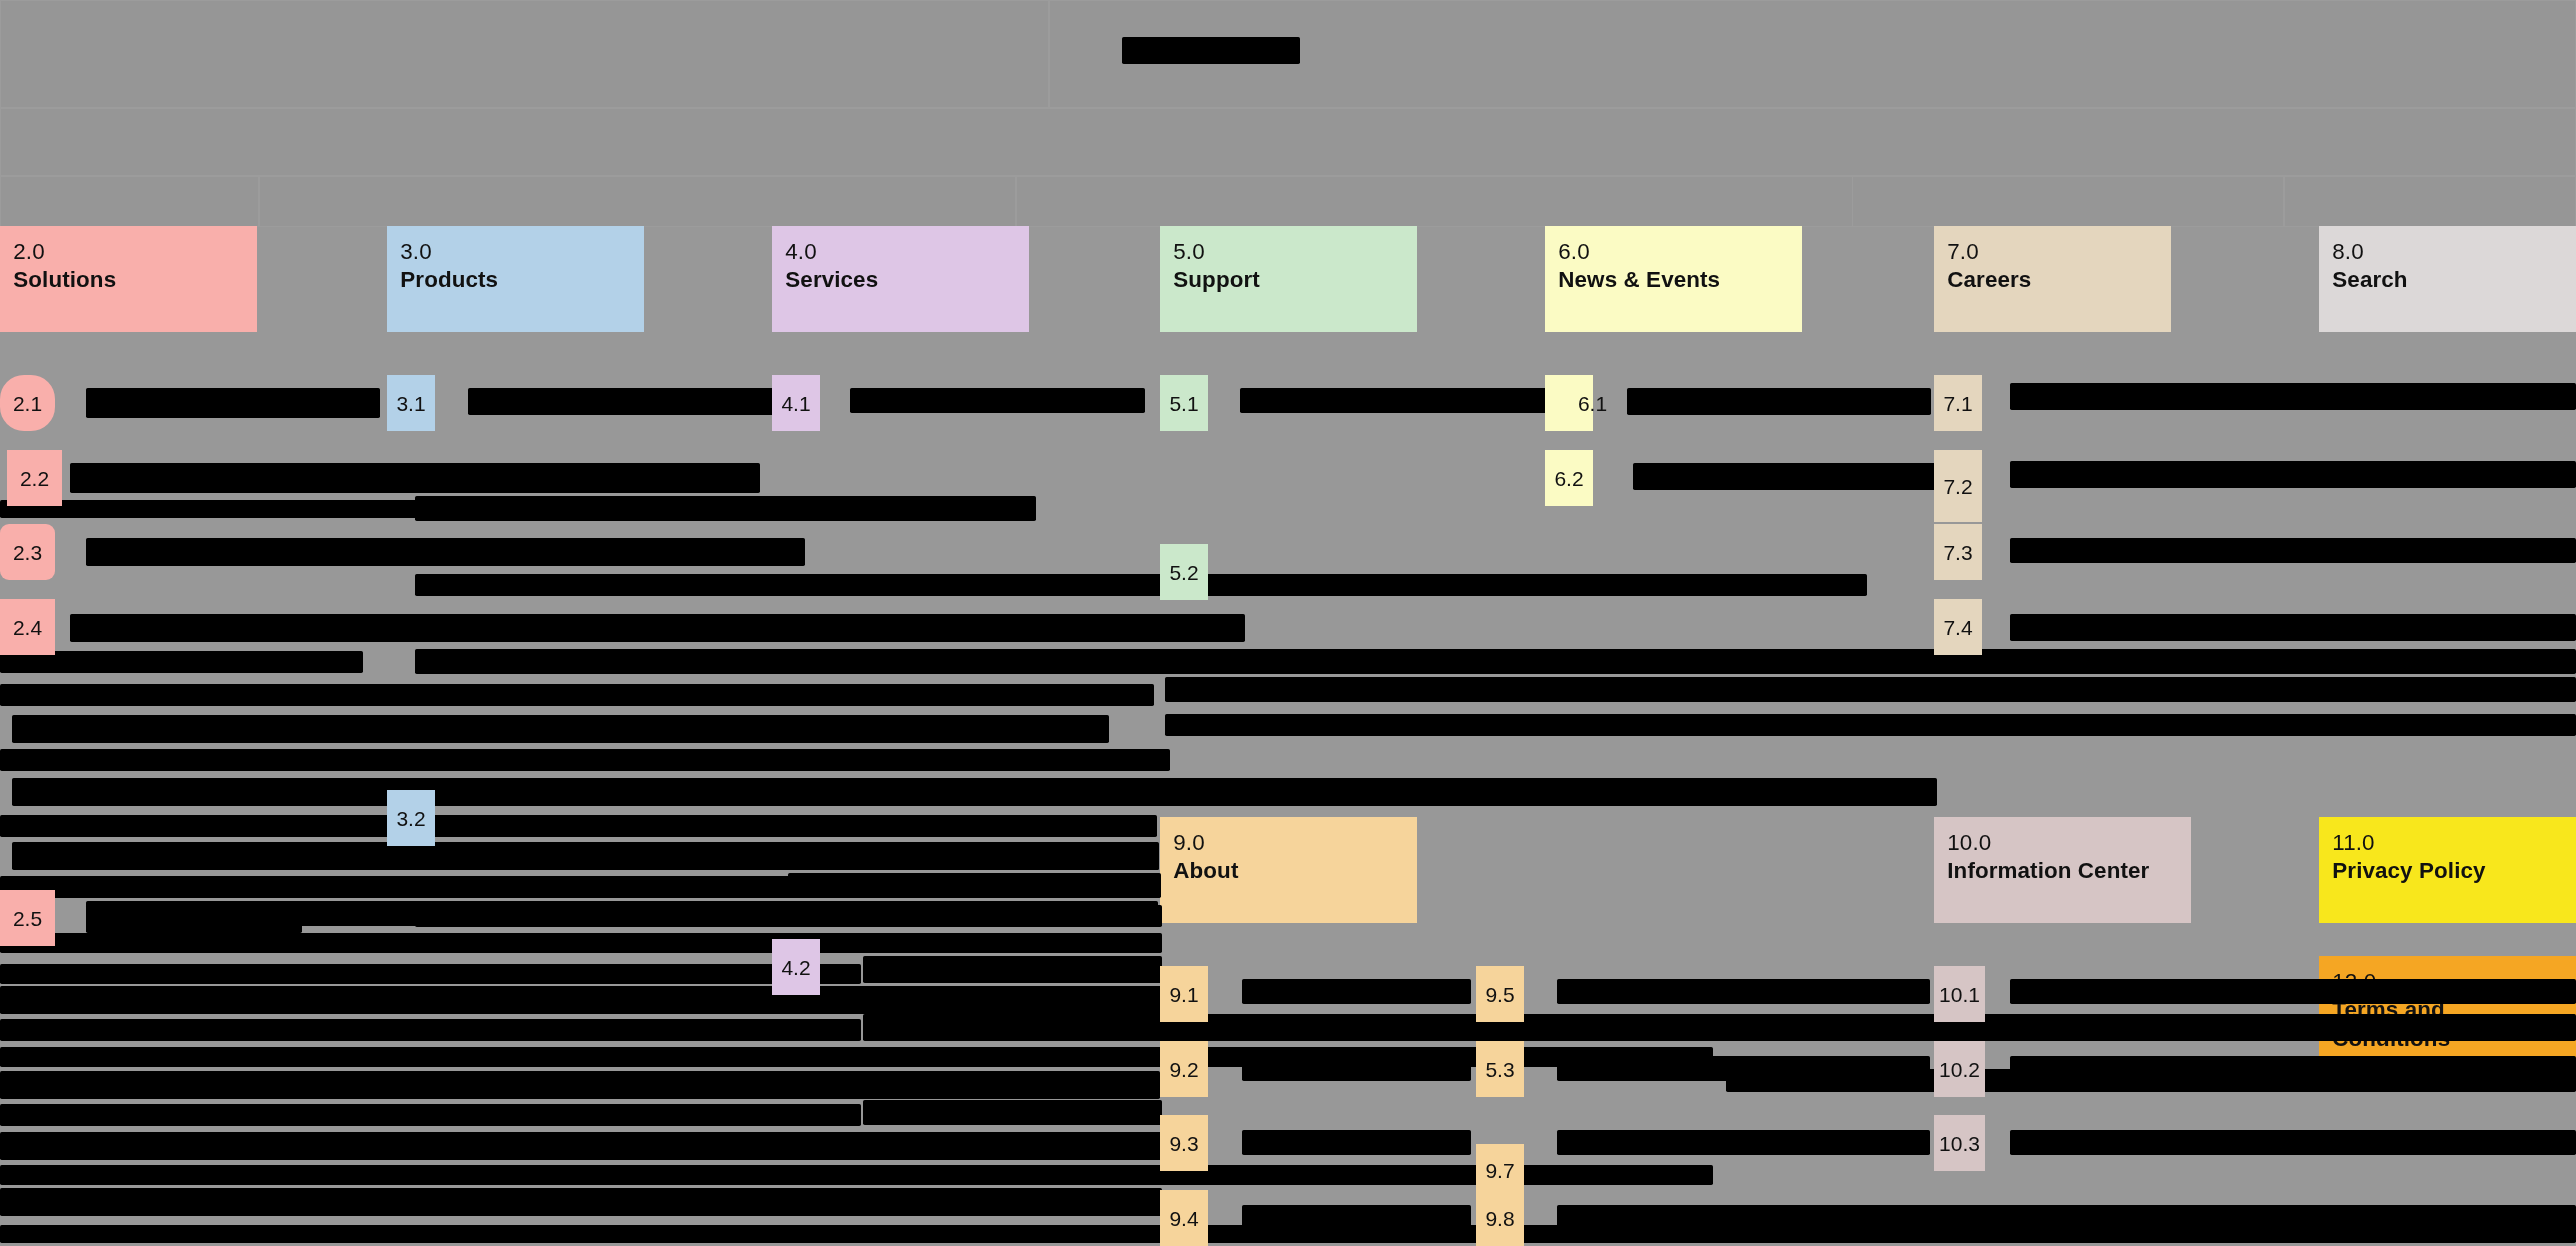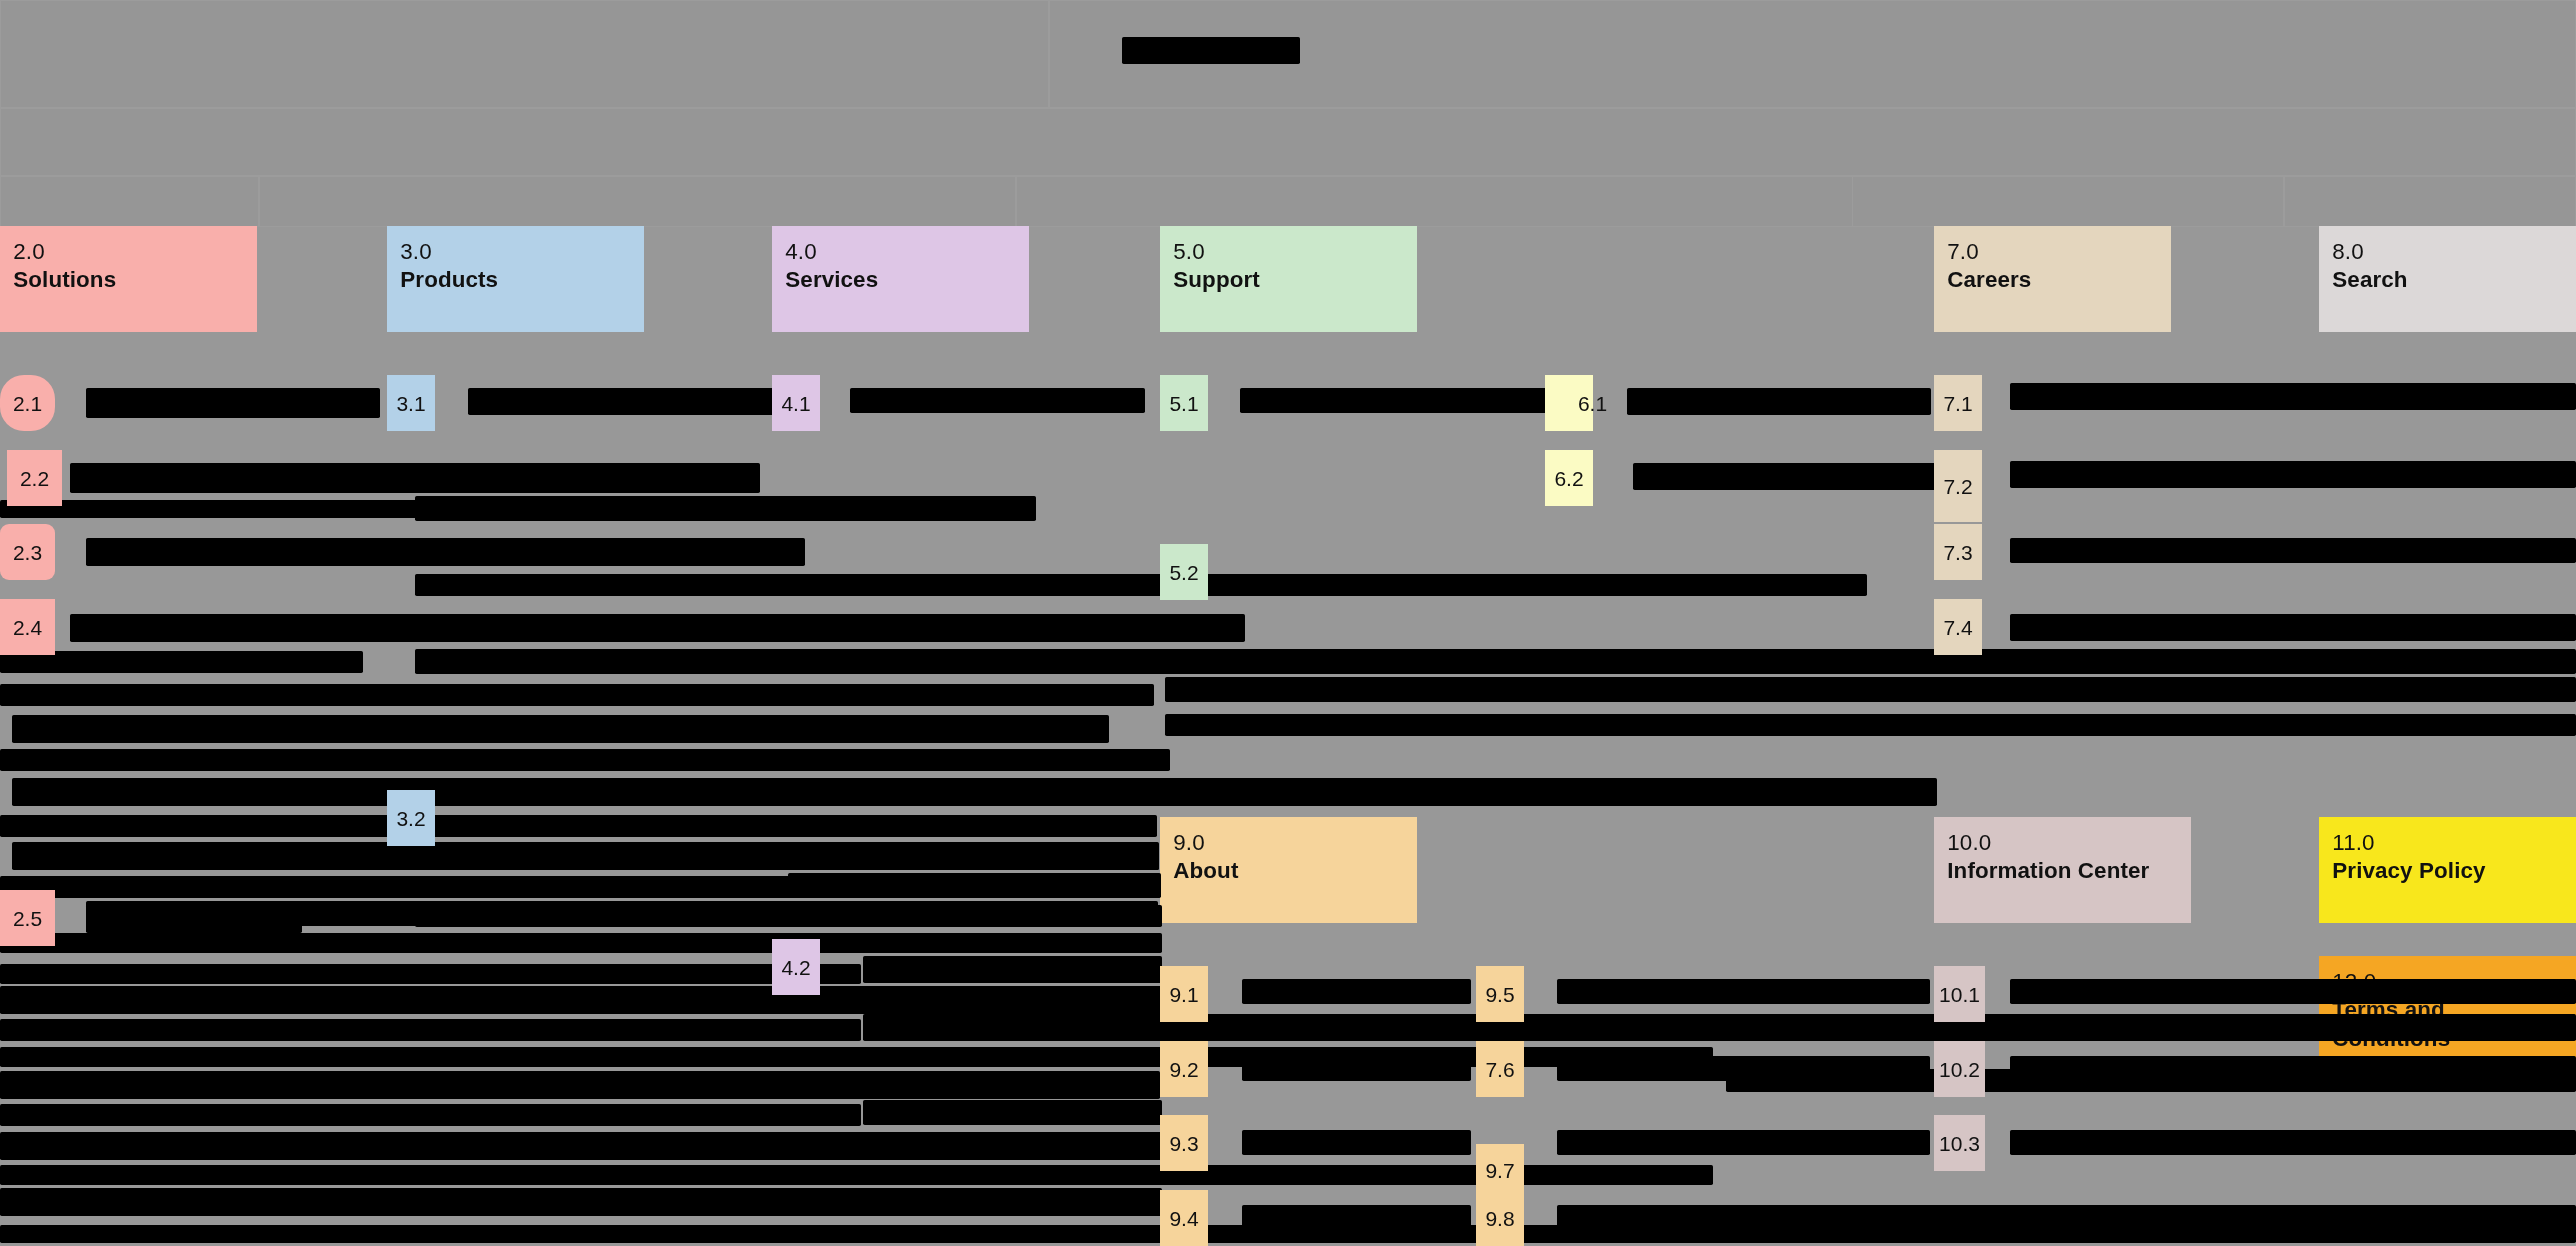--- a/index.html
+++ b/index.html
@@ -102,20 +102,24 @@
   <div class="node1 c-purple" style="left:772px;top:226px;width:257px;height:106px;">
     <span class="num">4.0</span>
     <span class="lbl">Services</span>
   </div>
 
   <div class="node1 c-green" style="left:1160px;top:226px;width:257px;height:106px;">
     <span class="num">5.0</span>
     <span class="lbl">Support</span>
   </div>
 
+  <div class="node1 c-yellow" style="left:1545px;top:226px;width:257px;height:106px;">
+    <span class="num">6.0</span>
+    <span class="lbl">News &amp; Events</span>
+  </div>
 
   <div class="node1 c-tan" style="left:1934px;top:226px;width:237px;height:106px;">
     <span class="num">7.0</span>
     <span class="lbl">Careers</span>
   </div>
 
   <div class="node1 c-grey" style="left:2319px;top:226px;width:257px;height:106px;">
     <span class="num">8.0</span>
     <span class="lbl">Search</span>
   </div>
@@ -211,21 +215,21 @@
   <div class="node2 c-tan" style="left:1934px;top:450px;width:48px;height:72px;">7.2</div>
   <div class="node2 c-tan" style="left:1934px;top:524px;width:48px;height:56px;">7.3</div>
   <div class="node2 c-tan" style="left:1934px;top:599px;width:48px;height:56px;">7.4</div>
 
   <div class="node2 c-orange" style="left:1160px;top:966px;width:48px;height:56px;">9.1</div>
   <div class="node2 c-orange" style="left:1160px;top:1041px;width:48px;height:56px;">9.2</div>
   <div class="node2 c-orange" style="left:1160px;top:1115px;width:48px;height:56px;">9.3</div>
   <div class="node2 c-orange" style="left:1160px;top:1190px;width:48px;height:56px;">9.4</div>
 
   <div class="node2 c-orange" style="left:1476px;top:966px;width:48px;height:56px;">9.5</div>
-  <div class="node2 c-orange" style="left:1476px;top:1041px;width:48px;height:56px;">7.6</div>
+  <div class="node2 c-orange" style="left:1476px;top:1041px;width:48px;height:56px;">5.3</div>
   <div class="node2 c-orange" style="left:1476px;top:1144px;width:48px;height:52px;">9.7</div>
   <div class="node2 c-orange" style="left:1476px;top:1190px;width:48px;height:56px;">9.8</div>
 
   <div class="node2 c-mauve" style="left:1934px;top:966px;width:51px;height:56px;">10.1</div>
   <div class="node2 c-mauve" style="left:1934px;top:1041px;width:51px;height:56px;">10.2</div>
   <div class="node2 c-mauve" style="left:1934px;top:1115px;width:51px;height:56px;">10.3</div>
 
   <div class="redact" style="left:1242px;top:979px;width:229px;height:25px;"></div>
   <div class="redact" style="left:1557px;top:979px;width:373px;height:25px;"></div>
   <div class="redact" style="left:2010px;top:979px;width:566px;height:25px;"></div>

